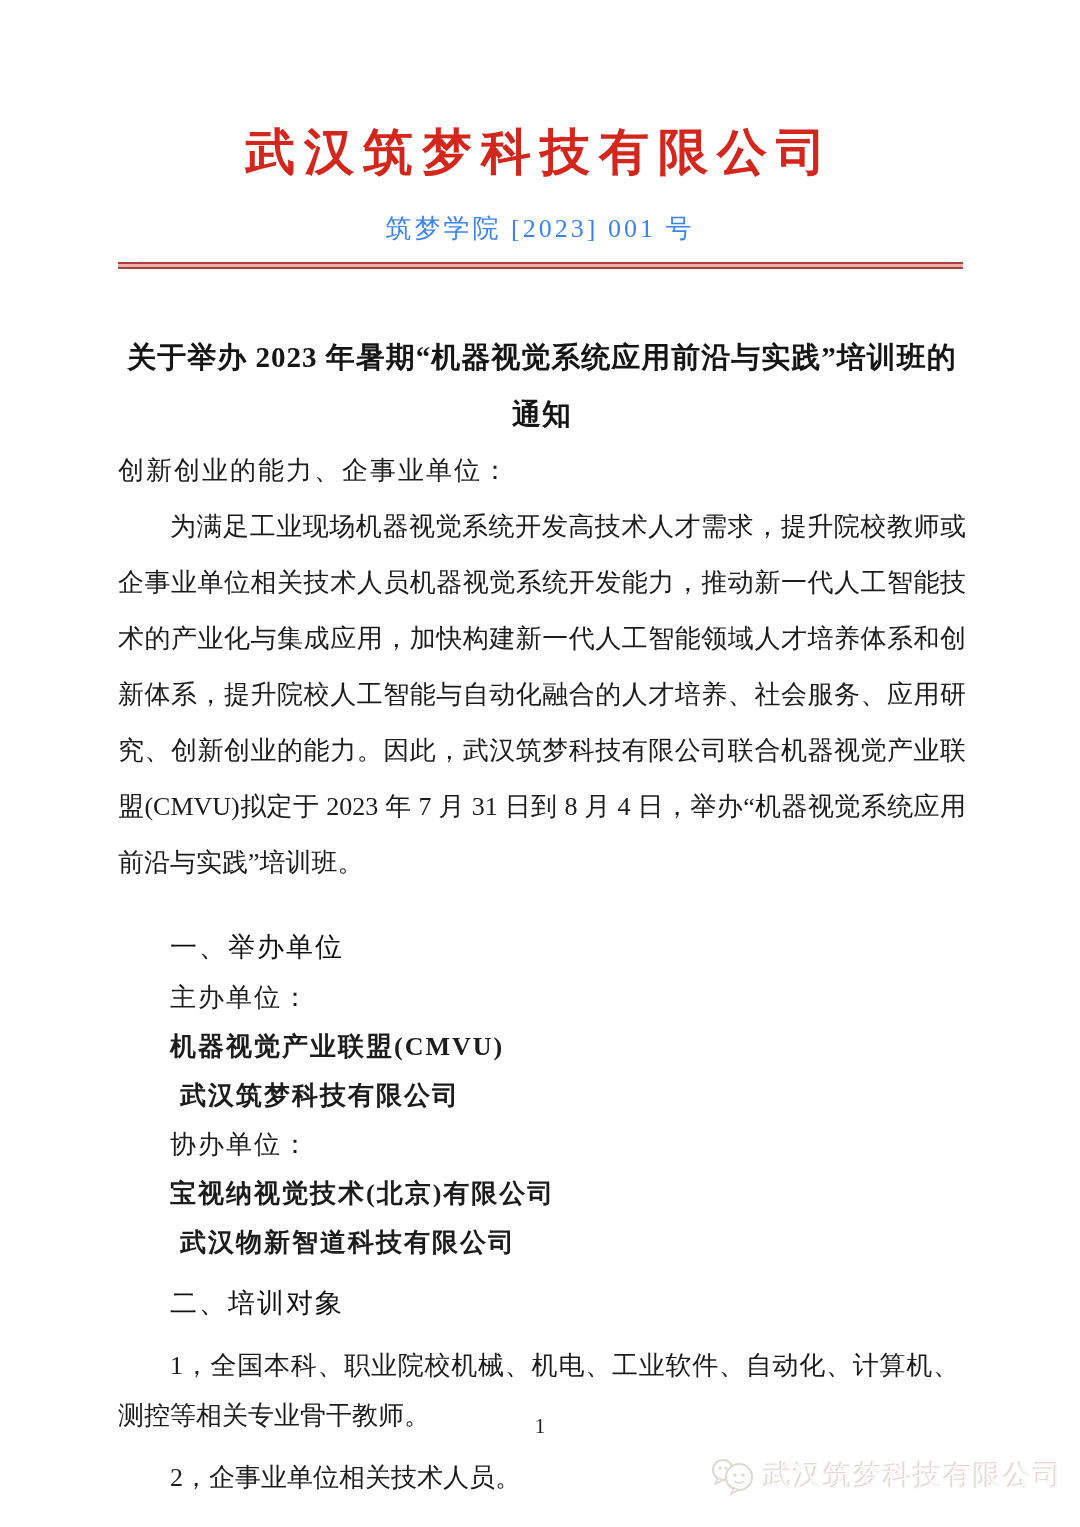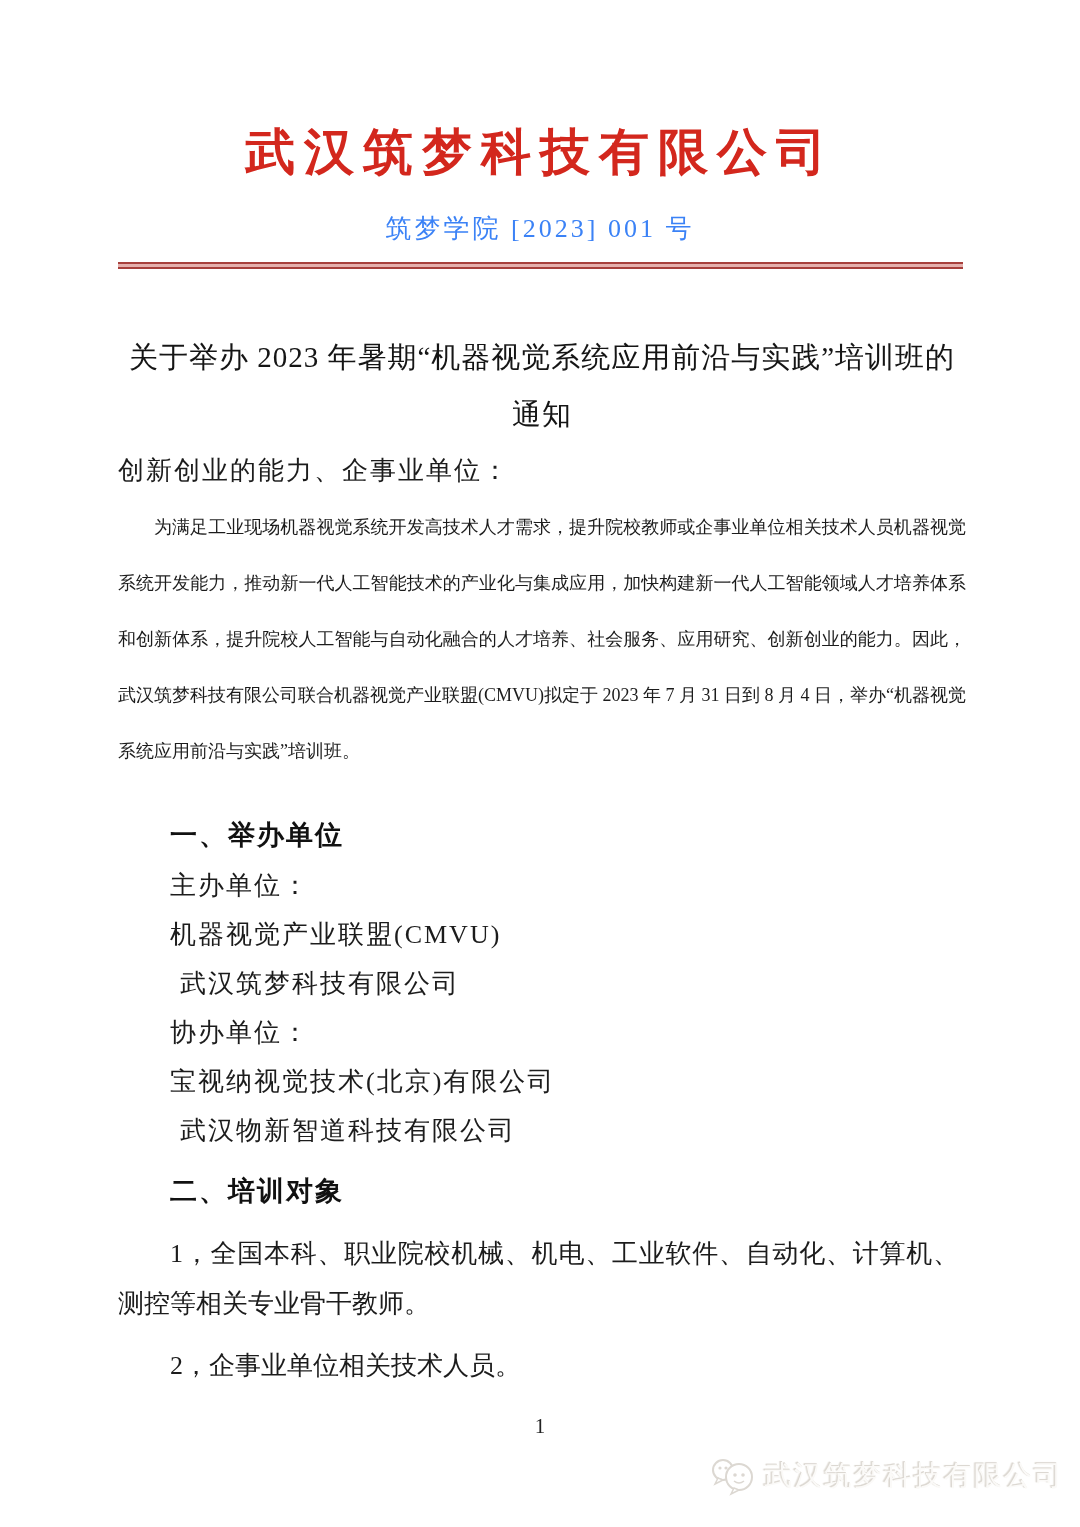--- a/index.html
+++ b/index.html
@@ -40,67 +40,67 @@
     border-bottom: 2px solid var(--rule, #a8403c);
     background: var(--rule-center, #e5b0ad);
   }
 
   
   .doc-body { padding: 0 114px 0 118px; }
 
   .notice-title {
     margin: 60px 0 0 0;
     font-size: 29px;
-    font-weight: normal;
+    font-weight: bold;
     line-height: 57px;
     text-align: center;
     letter-spacing: 1px;
     color: #151515;
   }
   .notice-title span { display: block; }
 
   .salutation {
     margin: 0;
     font-size: 26px;
     line-height: 56px;
     letter-spacing: 2px;
   }
 
   .intro {
     margin: 0;
-    font-size: 18px;
+    font-size: 26px;
     line-height: 56px;
     letter-spacing: 0;
     text-align: justify;
     text-indent: 2em;
   }
 
   .section-heading {
     margin: 34px 0 0 52px;
     font-size: 27px;
     line-height: 44px;
-    font-weight: bold;
+    font-weight: normal;
     letter-spacing: 2px;
     font-family: "Liberation Sans", "DejaVu Sans", sans-serif;
     color: #111111;
   }
   .section-heading.second { margin-top: 14px; }
 
   .org-row {
     display: flex;
     margin-left: 52px;
     font-size: 26px;
     line-height: 49px;
     letter-spacing: 2px;
     flex-direction: column;
   }
   .org-row.first { margin-top: 4px; }
   .org-label { flex: none; }
   .org-lines { display: block; }
-  .org-line { display: block; }
+  .org-line { display: block; font-weight: bold; }
   .org-line + .org-line { margin-left: 10px; }
 
   .item-para {
     margin: 16px 7px 0 0;
     font-size: 26px;
     line-height: 50px;
     letter-spacing: 0;
     text-align: justify;
     text-indent: 2em;
   }

